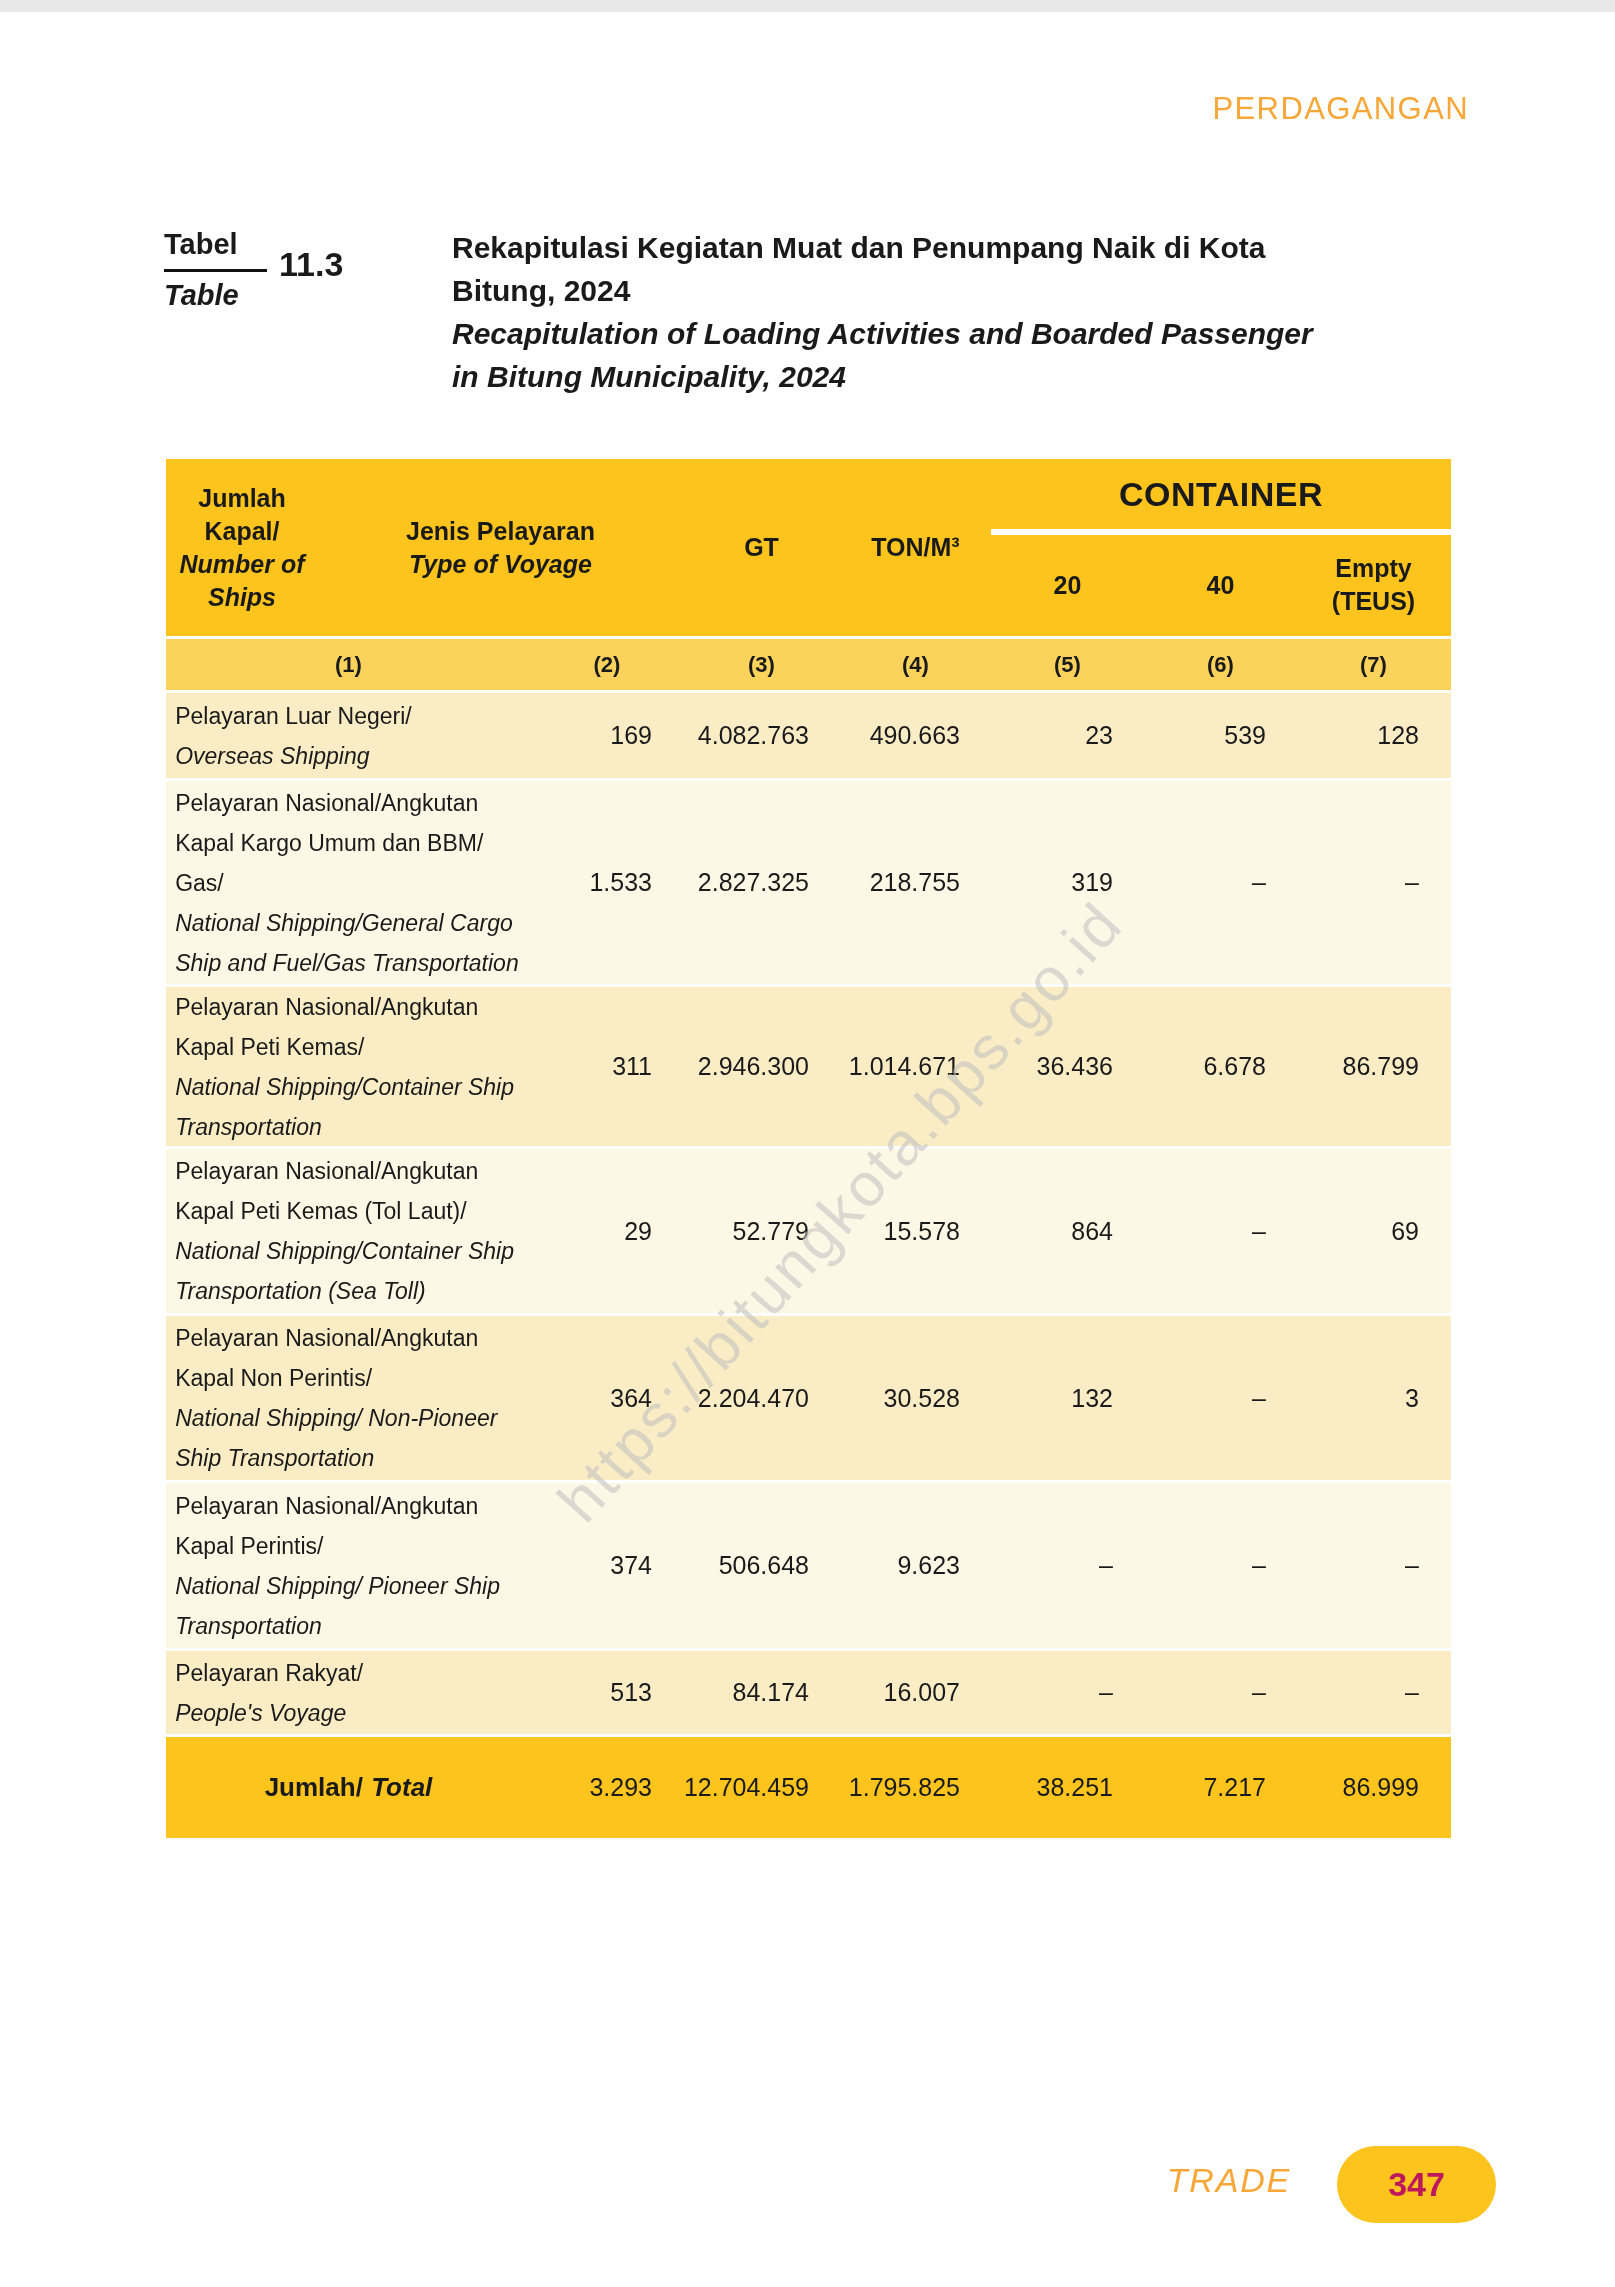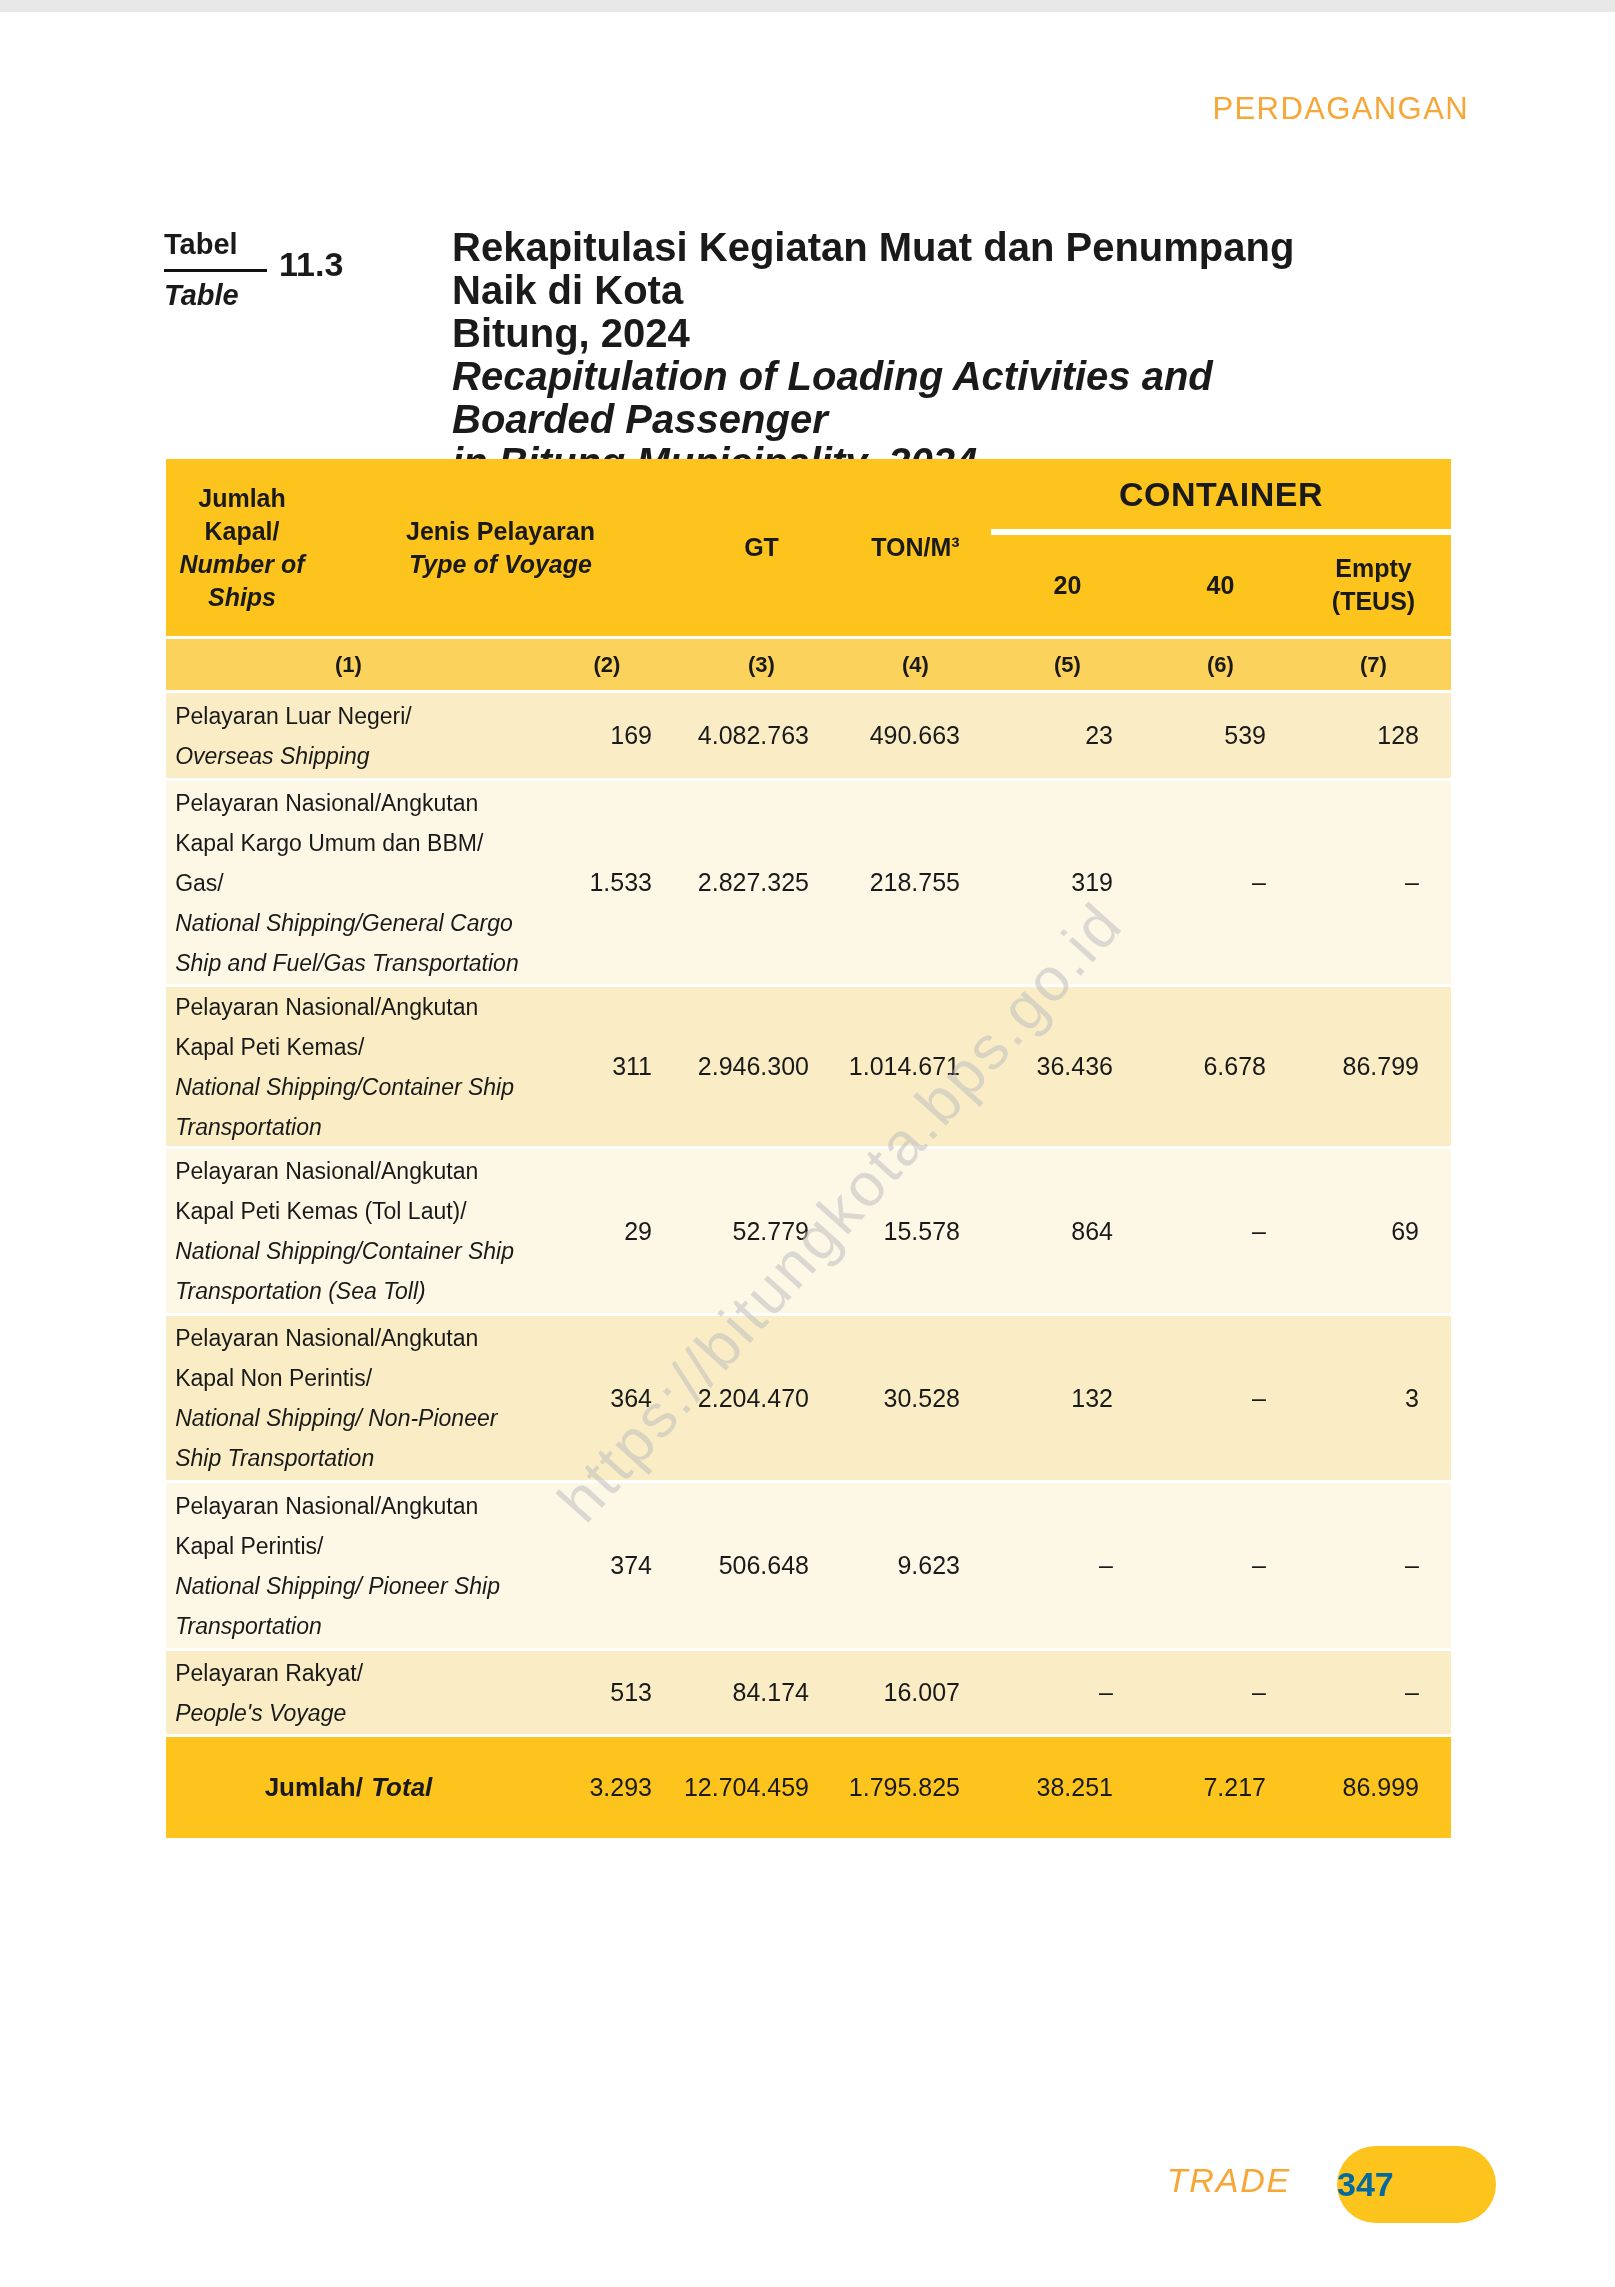--- a/index.html
+++ b/index.html
@@ -16,21 +16,21 @@
   }
   
   .table-id-block { position:absolute; left:164px; top:216px; }
   .tabel-id {
     display:block; width:103px; font-size:29px; font-weight:bold;
     border-bottom:3.7px solid #111; padding-bottom:8.3px;
   }
   .tabel-en { display:block; margin-top:6.5px; font-size:29px; font-weight:bold; font-style:italic; }
   .table-number { position:absolute; left:279px; top:233px; font-size:34px; font-weight:bold; }
   .title-block { position:absolute; left:452px; top:214px; width:923px;
-    font-size:40px; font-weight:bold; line-height:43px; }
+    font-size:30px; font-weight:bold; line-height:43px; }
   .title-id { white-space:pre-line; }
   .title-en { white-space:pre-line; font-style:italic; }
   
   .watermark {
     position:absolute; left:840px; top:1200px; z-index:30;
     transform:translate(-50%,-50%) rotate(-48deg);
     font-size:61px; letter-spacing:2.8px; white-space:nowrap;
     color:#bfbfbf; opacity:0.55; pointer-events:none;
   }
   
@@ -69,22 +69,22 @@
   .total-label .en { font-style:italic; margin-left:8.3px; }
   .total-row .val { font-weight:normal; }
   
   .footer-label {
     position:absolute; top:2149px; right:324px;
     font-size:34px; font-style:italic; color:#F7A737; letter-spacing:1.8px;
   }
   .page-pill {
     position:absolute; left:1337px; top:2134px; width:159px; height:77px;
     background:#FCC41D; border-radius:39px;
-    display:flex; align-items:center; justify-content:flex-start;
-    color:#0369a1; font-size:34px; font-weight:bold;
+    display:flex; align-items:center; justify-content:center;
+    color:#be185d; font-size:34px; font-weight:bold;
   }
 </style>
 </head>
 <body>
 
 <div class="page">
 
   <div class="chapter-label">PERDAGANGAN</div>
 
   <div class="table-id-block">

